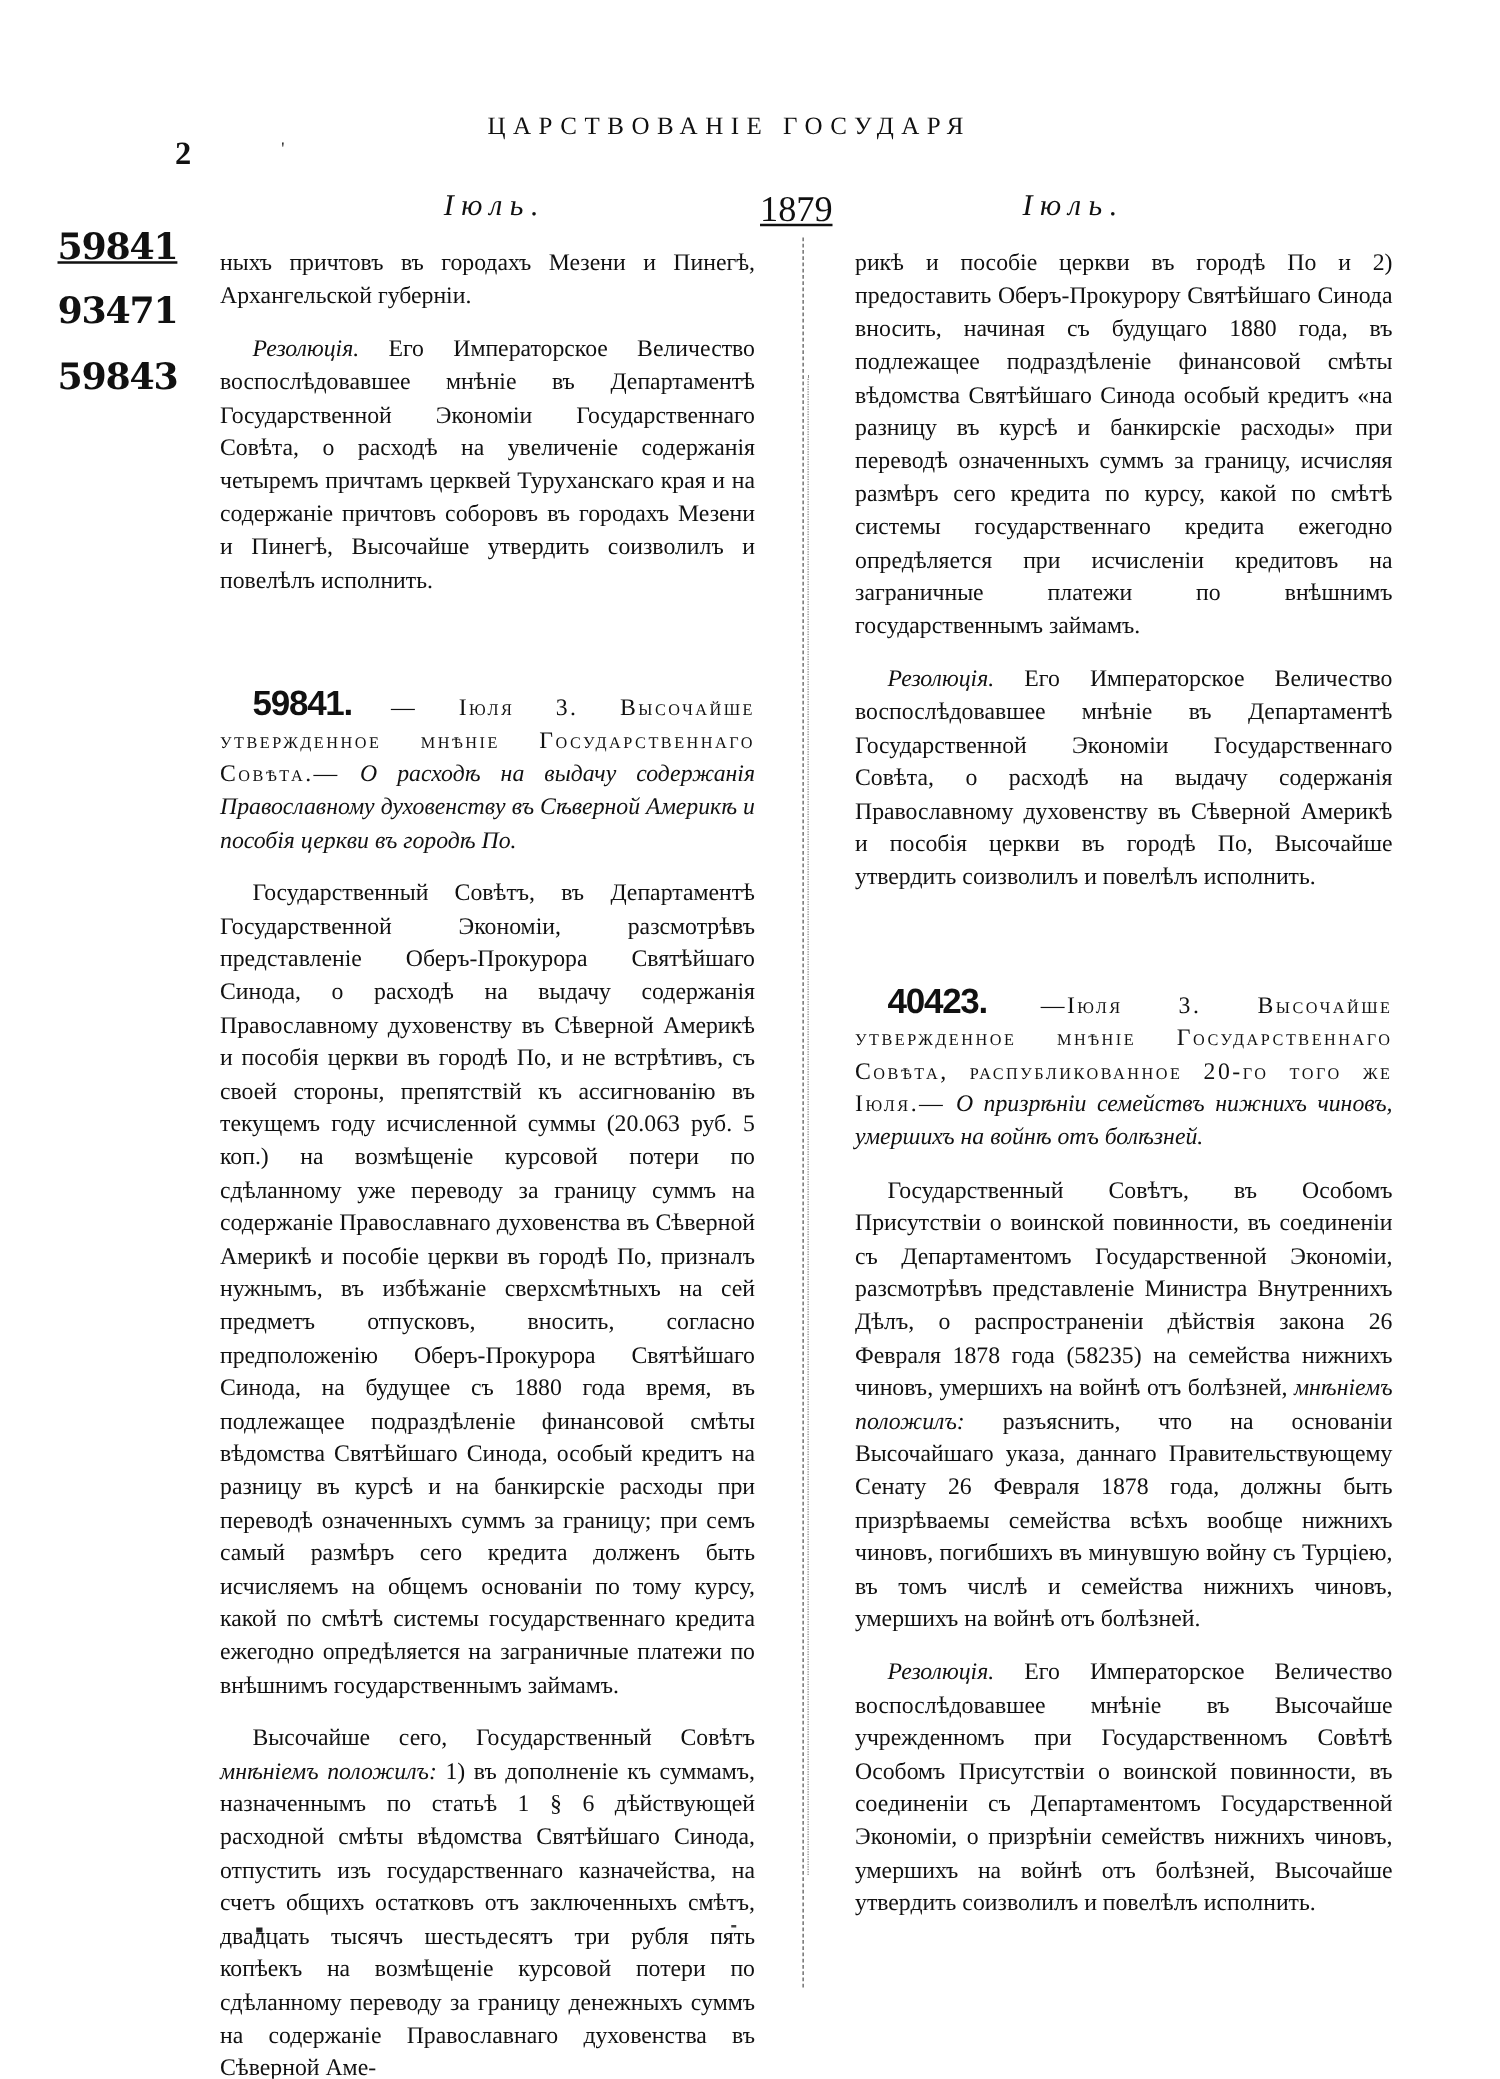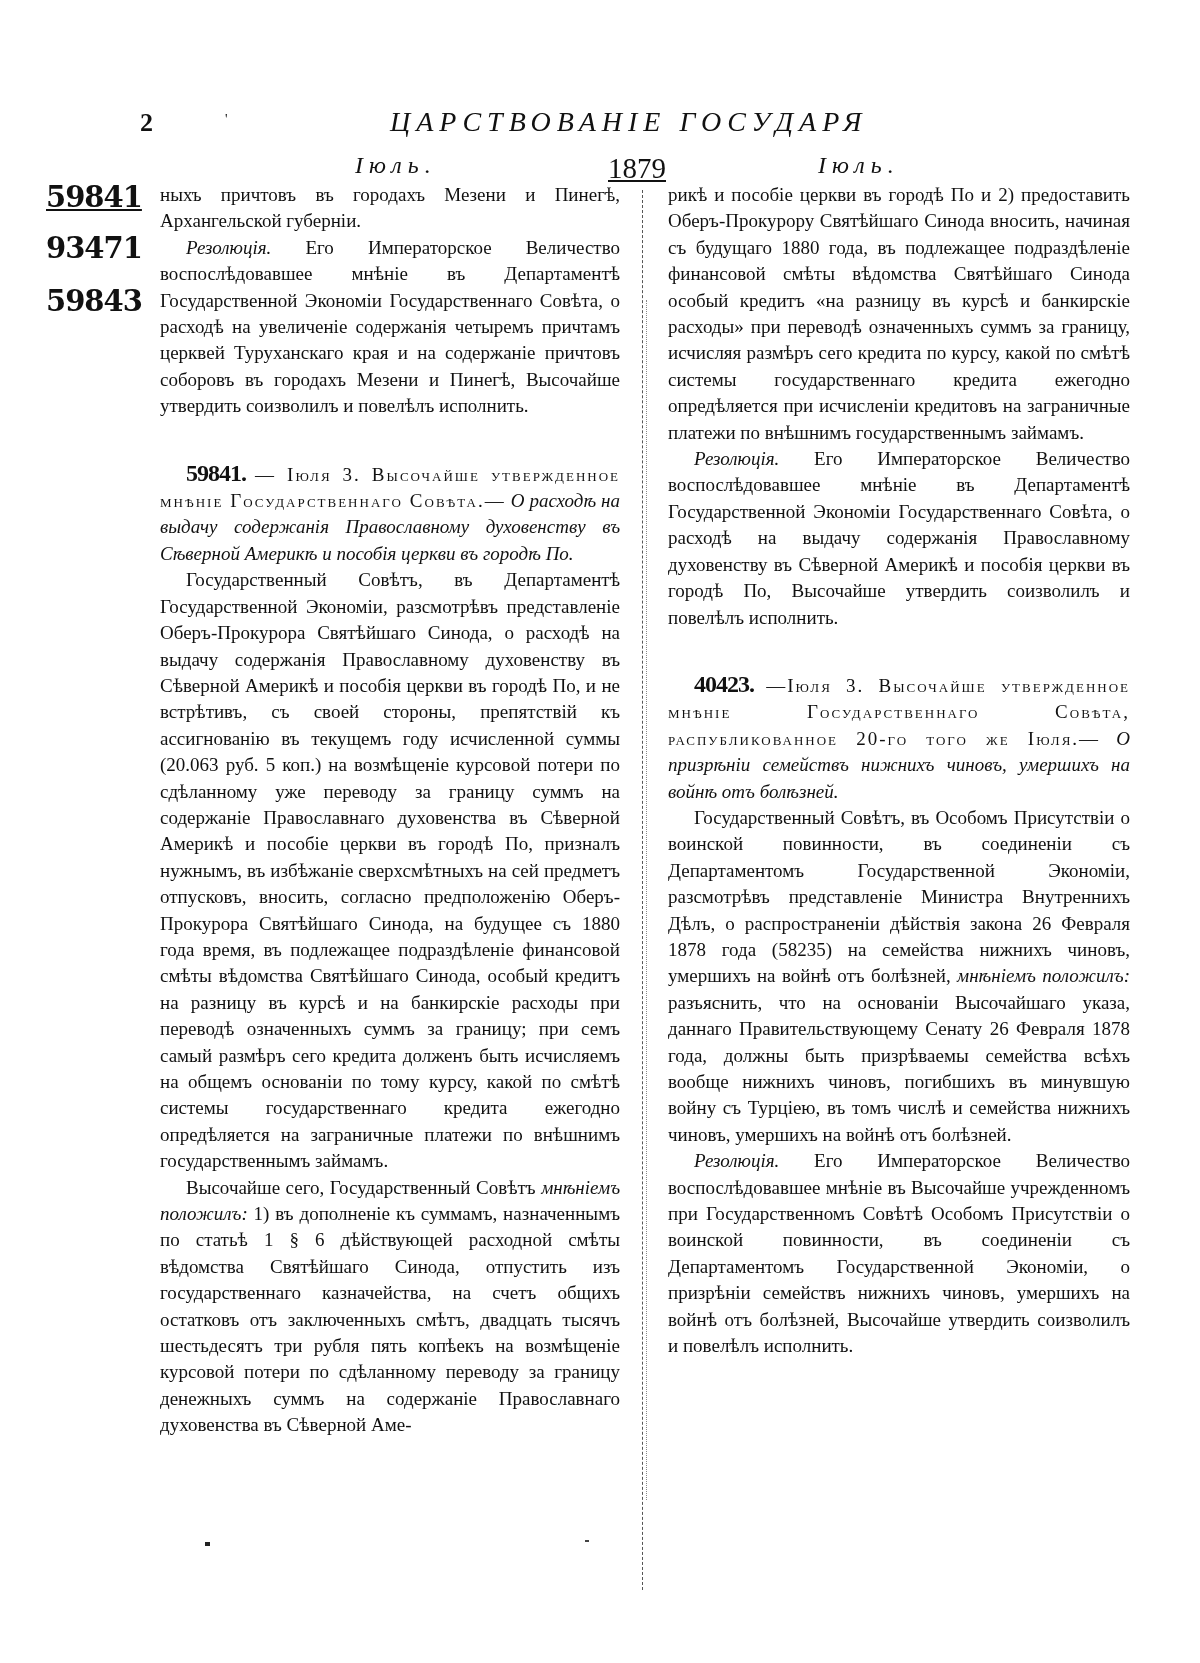--- a/index.html
+++ b/index.html
@@ -1,43 +1,43 @@
 <!DOCTYPE html>
 <html><head>
 <meta charset="utf-8">
 <style>
   html, body { margin: 0; padding: 0; background: #ffffff; }
   body { width: 1200px; height: 1663px; position: relative; overflow: hidden;
          font-family: "Liberation Serif", "DejaVu Serif", serif; color: #111; }
   .page-num { position: absolute; left: 140px; top: 108px; font-size: 26px; font-weight: bold; }
   .dot-mark { position: absolute; left: 225px; top: 112px; font-size: 14px; }
-  .running-title { position: absolute; left: 390px; top: 106px; font-size: 28px; letter-spacing: 6px; font-style: italic; }
+  .running-title { position: absolute; left: 390px; top: 90px; font-size: 20px; letter-spacing: 6px; }
   .date-left { position: absolute; left: 355px; top: 152px; font-size: 24px; font-style: italic; letter-spacing: 6px; }
   .date-year { position: absolute; left: 608px; top: 152px; font-size: 29px; text-decoration: underline; }
   .date-right { position: absolute; left: 818px; top: 152px; font-size: 24px; font-style: italic; letter-spacing: 6px; }
 
   .margin-nums { position: absolute; left: 46px; top: 178px; width: 98px; }
   .margin-num { display: block; font-family: "DejaVu Serif", serif; font-weight: bold;
                 font-size: 29px; line-height: 34px; height: 34px; margin-bottom: 0; letter-spacing: -1px; }
   .mn1 { position: absolute; top: 2px; text-decoration: underline; }
   .mn2 { position: absolute; top: 53px; }
   .mn3 { position: absolute; top: 106px; text-align: center; }
 
   .col { position: absolute; top: 182px; font-size: 19px; line-height: 26.4px; text-align: justify; }
   .col-left { left: 160px; width: 460px; }
   .col-right { left: 668px; width: 462px; }
   .divider { position: absolute; left: 642px; top: 190px; width: 0; height: 1400px;
              border-left: 1px dashed #555; }
   .divider2 { position: absolute; left: 646px; top: 300px; width: 0; height: 1200px;
              border-left: 1px dotted #888; }
 
-  p { margin: 0; }
+  p { margin: 16px; }
   .indent { text-indent: 26px; }
   .biggap { height: 40px; }
-  .entry-num { font-family: Liberation Serif, serif; font-weight: bold; font-size: 24px; letter-spacing: -1px; }
+  .entry-num { font-family: Liberation Sans, sans-serif; font-weight: bold; font-size: 28px; letter-spacing: -1px; }
   .smallcaps { font-variant: small-caps; letter-spacing: 2px; }
   .ital { font-style: italic; }
   .bot-mark1 { position: absolute; left: 205px; top: 1542px; width: 5px; height: 4px; background: #222; }
   .bot-mark2 { position: absolute; left: 585px; top: 1540px; width: 4px; height: 2px; background: #444; }
 </style>
 </head>
 <body>
 
 <div class="page-num">2</div>
 <div class="dot-mark">'</div>

